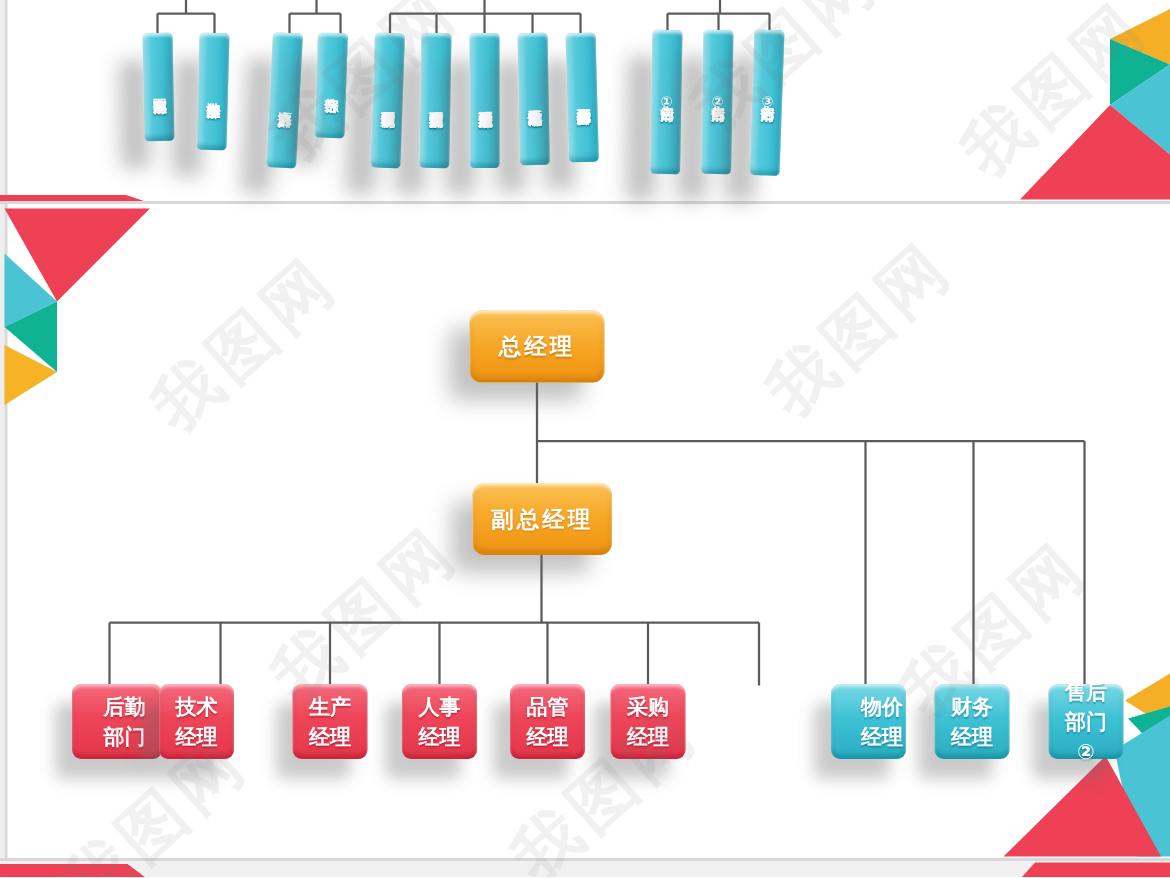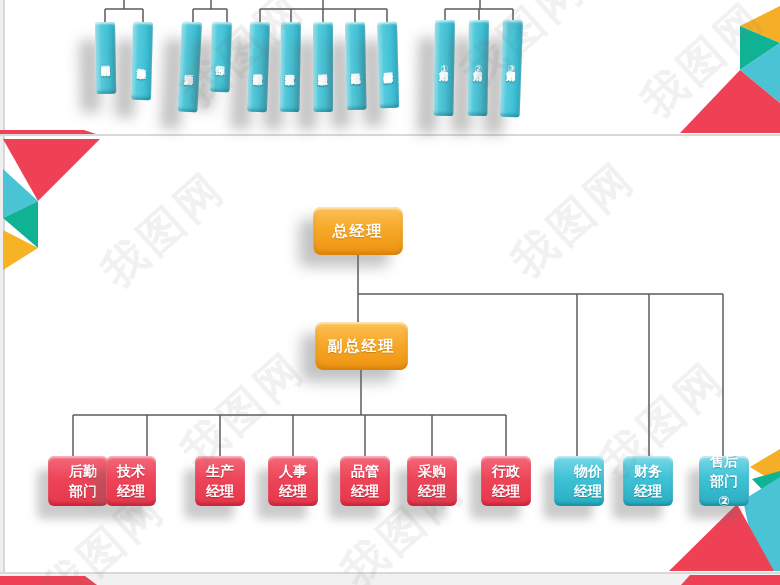--- a/index.html
+++ b/index.html
@@ -172,23 +172,20 @@
     </div>
   <div class="mbox" style="left:340px;top:456px;">
       <span>品管经理</span>
     </div>
   <div class="mbox" style="left:268px;top:456px;">
       <span>人事经理</span>
     </div>
   <div class="mbox" style="left:407px;top:456px;">
       <span>采购经理</span>
     </div>
-  <div class="mbox" style="left:481px;top:456px;">
-      <span>行政经理</span>
-    </div>
   <div class="mbox teal" style="left:554px;top:456px;justify-content:flex-end;">
       <span>物价经理</span>
     </div>
   <div class="mbox teal" style="left:623px;top:456px;">
       <span>财务经理</span>
     </div>
   <div class="mbox teal" style="left:699px;top:456px;">
       <span>售后部门②</span>
     </div>
 

